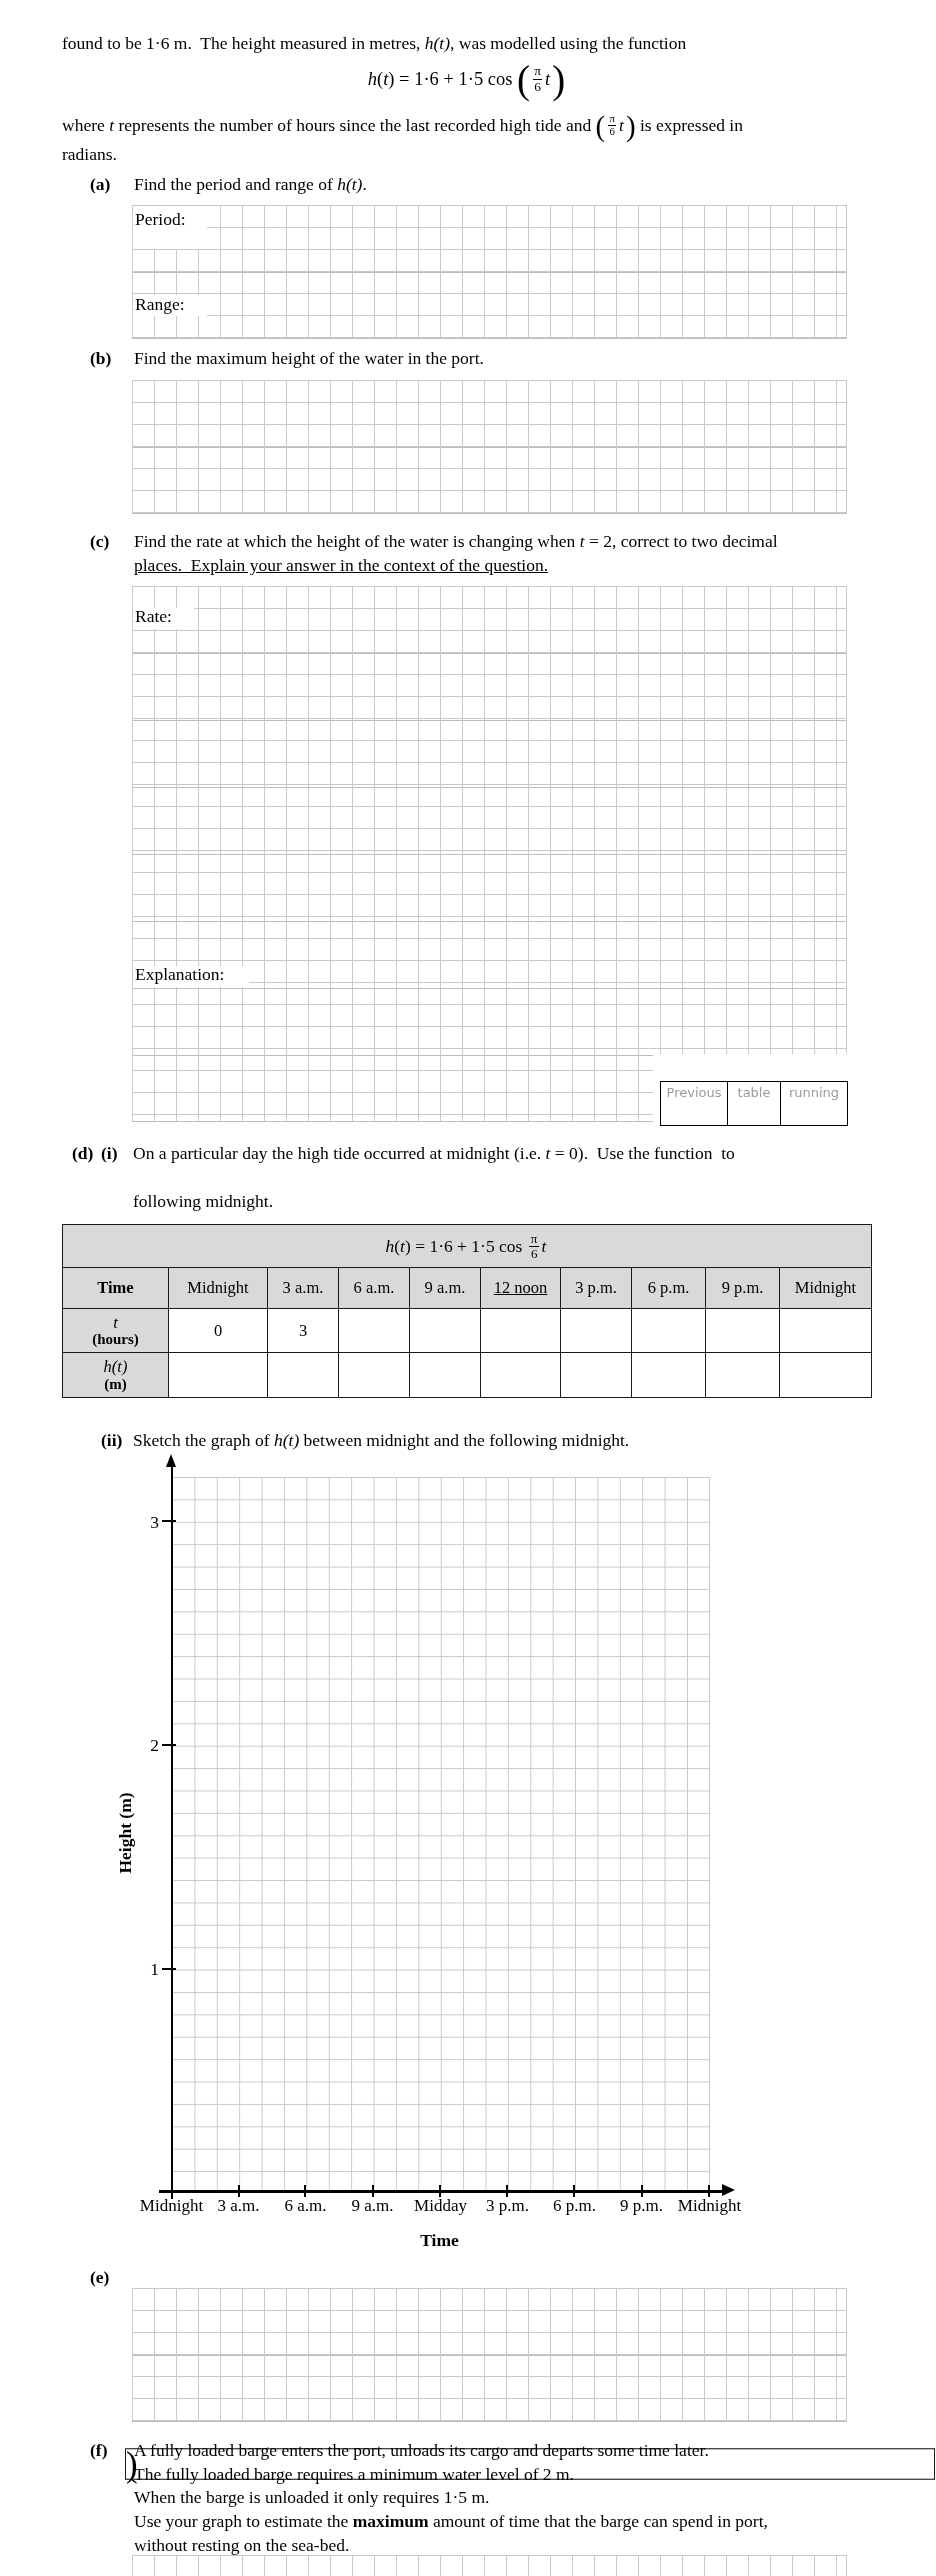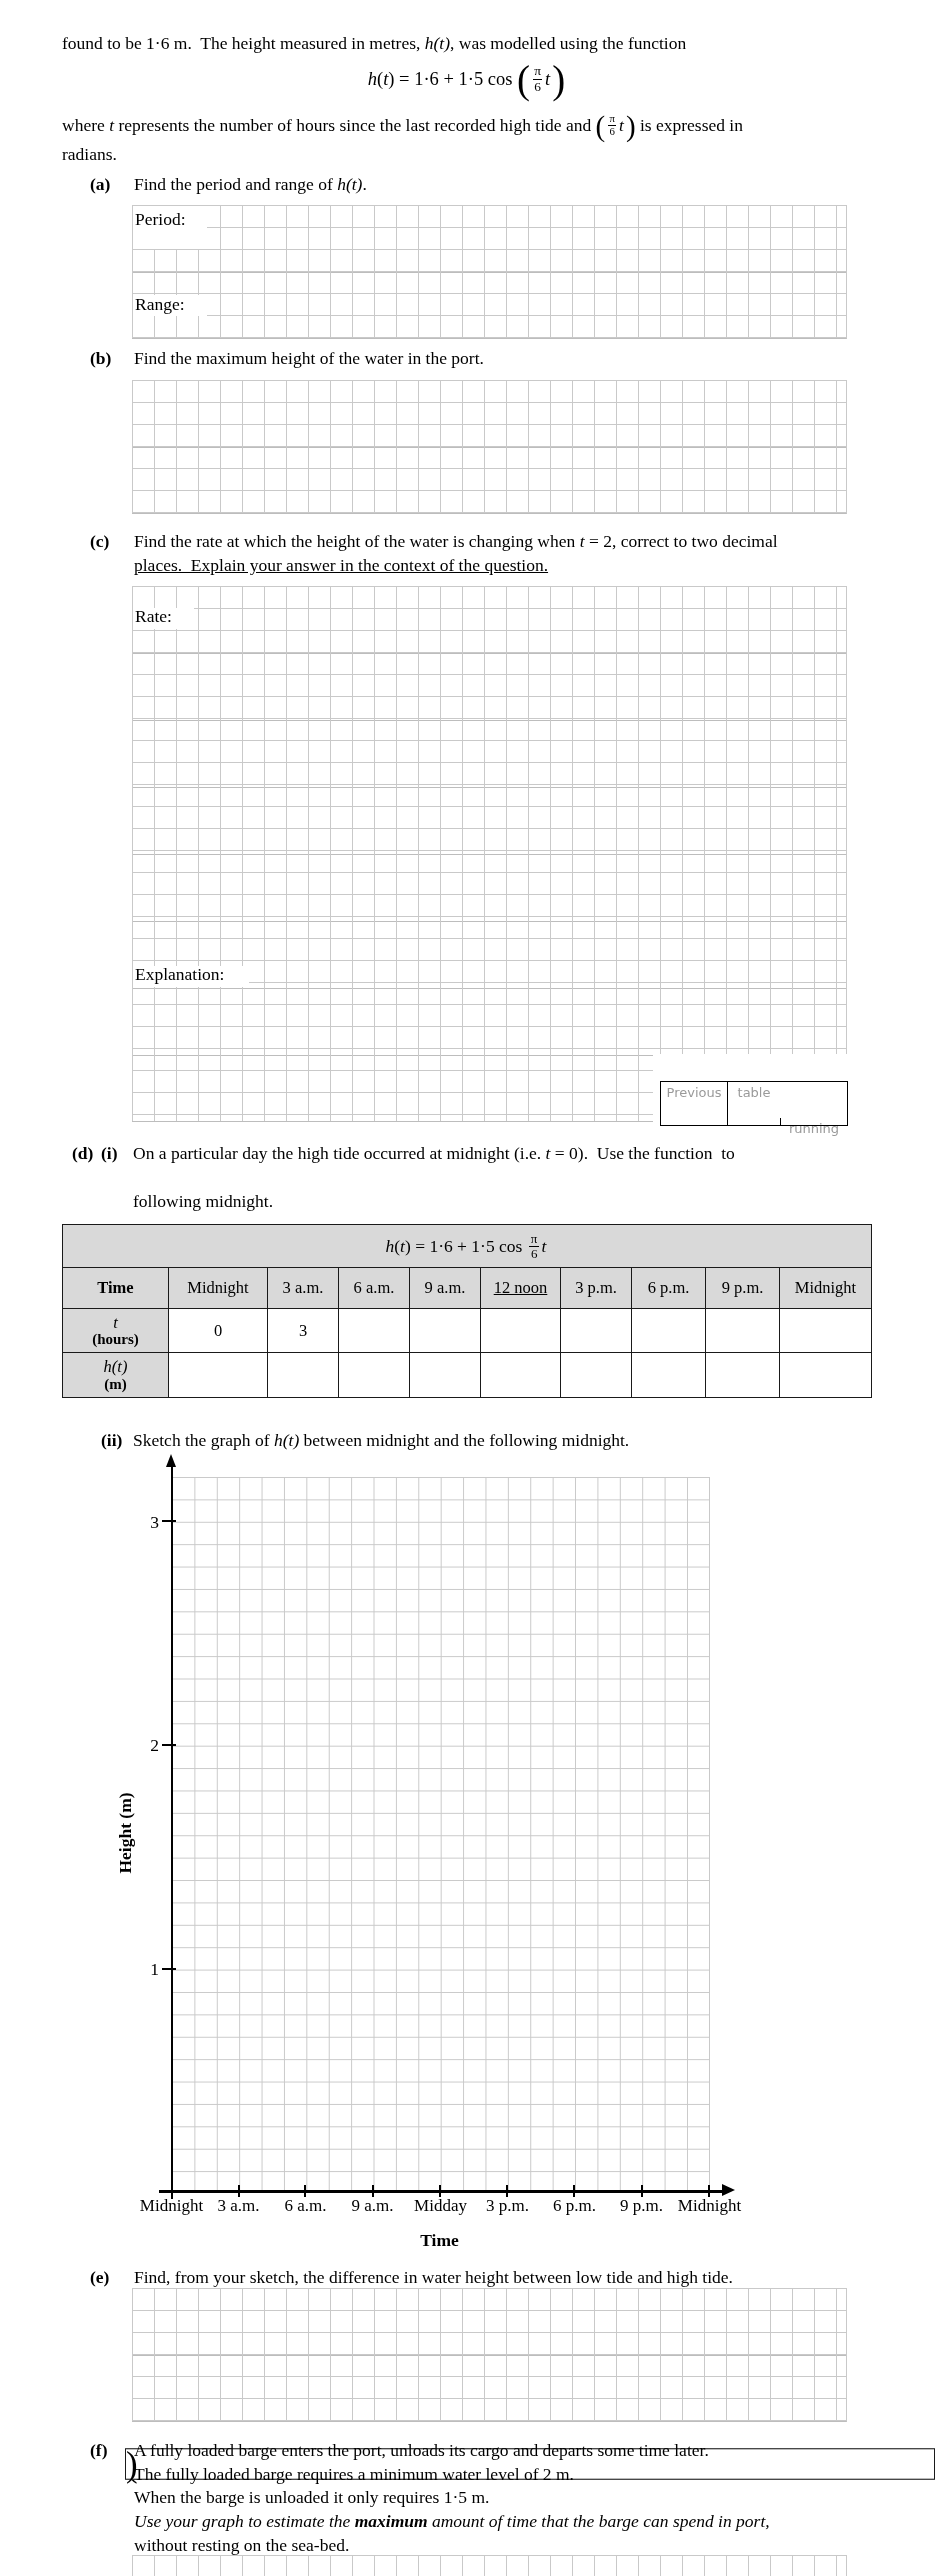--- a/index.html
+++ b/index.html
@@ -108,21 +108,21 @@
   <div class="t" style="left:135px;top:962px;"><span>Explanation:</span></div>
 
   <div class="cover" style="left:653px;top:1054px;width:196px;height:69px;"></div>
   <div class="fbox">
     <div class="fcell first" style="width:66px;">
         <span>Previous</span>
       </div>
     <div class="fcell" style="width:53px;">
         <span>table</span>
       </div>
-    <div class="fcell" style="flex:1;margin-top:36px;">
+    <div class="fcell" style="flex:1;">
         <span>running</span>
       </div>
   </div>
 
   <div class="t b" style="left:72px;top:1141px;"><span>(d)</span></div>
   <div class="t b" style="left:101px;top:1141px;"><span>(i)</span></div>
   <div class="t" style="left:133px;top:1141px;"><span>On a particular day the high tide occurred at midnight (i.e. </span><span class="i">t</span><span> = 0).  Use the function  to</span></div>
   <div class="t" style="left:133px;top:1189px;"><span>following midnight.</span></div>
 
   <div class="tbl">
@@ -269,25 +269,24 @@
     <div class="xlab" style="left:461px;top:2196px;"><span>3 p.m.</span></div>
     <div class="xlab" style="left:528px;top:2196px;"><span>6 p.m.</span></div>
     <div class="xlab" style="left:595px;top:2196px;"><span>9 p.m.</span></div>
     <div class="xlab" style="left:663px;top:2196px;"><span>Midnight</span></div>
 
     <div class="t b" style="left:388px;top:2228px;width:103px;text-align:center;"><span>Time</span></div>
     <div class="yaxis-title" style="left:125px;top:1833px;"><span>Height (m)</span></div>
   </div>
 
   <div class="t b" style="left:90px;top:2265px;"><span>(e)</span></div>
-  <div class="t" style="left:134px;top:2265px;"><span>Find, from your sketch, the difference in water height between low tide and high tide.</span></div>
   <div class="agrid" style="left:132px;top:2288px;width:715px;height:134px;"></div>
 
   <div class="t b" style="left:90px;top:2438px;"><span>(f)</span></div>
   <div class="t" style="left:134px;top:2438px;"><span>A fully loaded barge enters the port, unloads its cargo and departs some time later.</span></div>
   <div class="t" style="left:134px;top:2462px;"><span>The fully loaded barge requires a minimum water level of 2 m.</span></div>
   <div class="t" style="left:134px;top:2485px;"><span>When the barge is unloaded it only requires 1·5 m.</span></div>
-  <div class="t" style="left:134px;top:2509px;font-style:italic;"><span>Use your graph to estimate the </span><span class="b">maximum</span><span> amount of time that the barge can spend in port,</span></div>
+  <div class="t" style="left:134px;top:2509px;"><span>Use your graph to estimate the </span><span class="b">maximum</span><span> amount of time that the barge can spend in port,</span></div>
   <div class="t" style="left:134px;top:2533px;"><span>without resting on the sea-bed.</span></div>
   <div class="agrid" style="left:132px;top:2555px;width:715px;height:134px;"></div>
 
 </div>
 
 
 </body></html>

